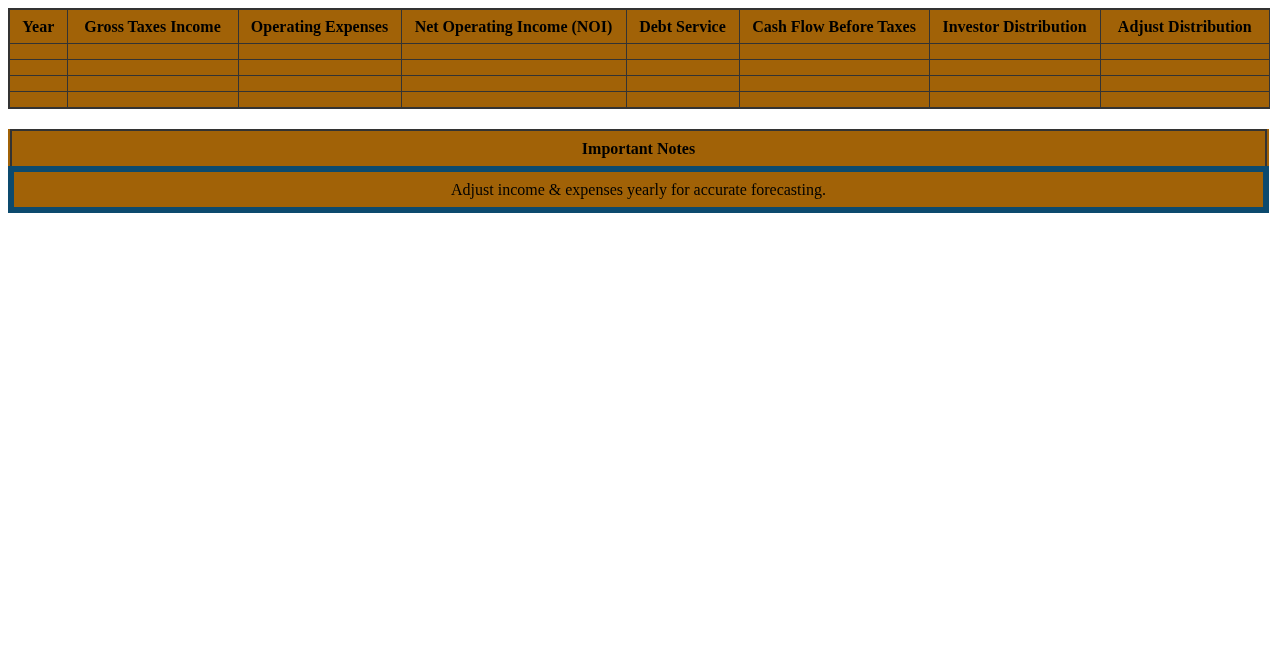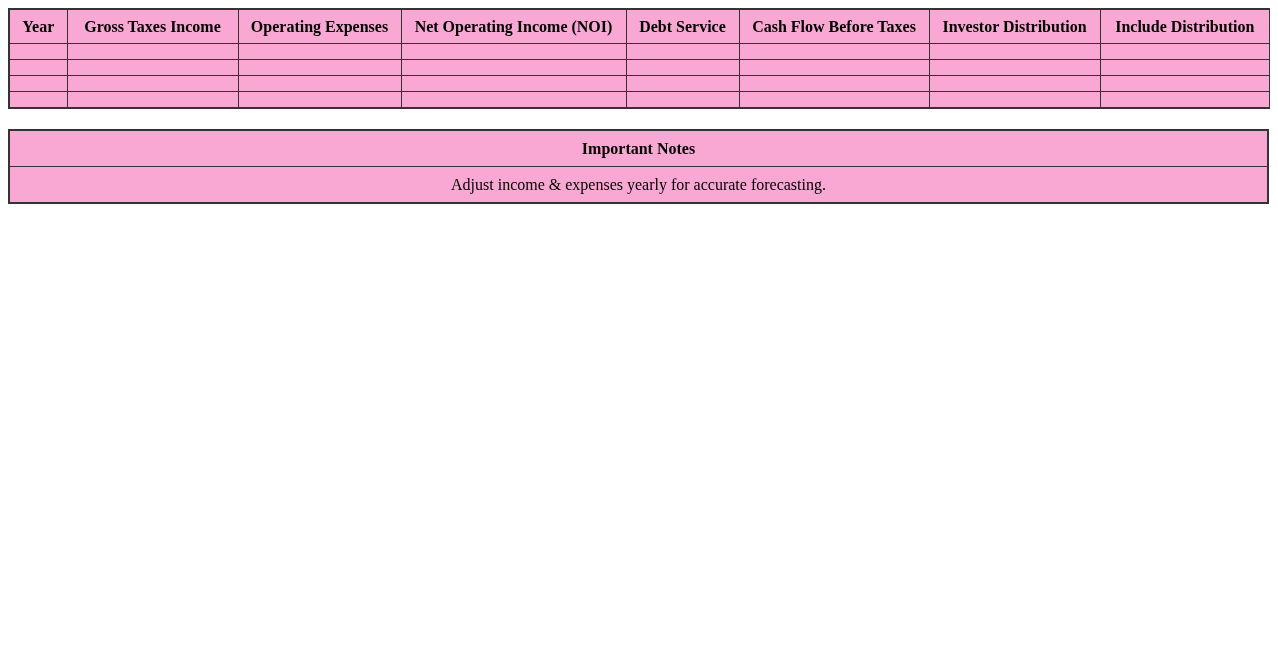--- a/index.html
+++ b/index.html
@@ -11,21 +11,21 @@
     margin: 8px;
     width: 1262px;
     font-family: "Liberation Serif", "DejaVu Serif", serif;
     color: #000000;
     -webkit-font-smoothing: antialiased;
   }
   table {
     border-collapse: collapse;
     width: 1261px;
     table-layout: fixed;
-    background: #f9a8d4;
+    background: #a16207;
   }
   table.cashflow {
     border: 2px solid #333333;
   }
   table.notes {
     border: 2px solid #333333;
     margin-top: 20px;
   }
   .cashflow th {
     border: 1px solid #333333;
@@ -46,21 +46,21 @@
   .notes th.notes-title-cell {
     border: 1px solid #333333;
     font-weight: bold;
     font-size: 16px;
     text-align: center;
     vertical-align: middle;
     padding: 8px 12px;
     line-height: 19px;
   }
   .notes td.note-cell {
-    border: 1px solid #0c4a6e;
+    border: 6px solid #0c4a6e;
     font-size: 16px;
     text-align: center;
     vertical-align: middle;
     padding: 8px 3px;
     line-height: 19px;
   }
   
   col.c-year   { width: 58px;  }
   col.c-gri    { width: 171px; }
   col.c-opex   { width: 163px; }
@@ -86,21 +86,21 @@
   </colgroup>
   <thead>
     <tr>
       <th>Year</th>
       <th>Gross Taxes Income</th>
       <th>Operating Expenses</th>
       <th>Net Operating Income (NOI)</th>
       <th>Debt Service</th>
       <th>Cash Flow Before Taxes</th>
       <th>Investor Distribution</th>
-      <th>Include Distribution</th>
+      <th>Adjust Distribution</th>
     </tr>
   </thead>
   <tbody id="cashflow-body">
 
   <tr>
         <td class="empty-cell"></td>
         <td class="empty-cell"></td>
         <td class="empty-cell"></td>
         <td class="empty-cell"></td>
         <td class="empty-cell"></td>

